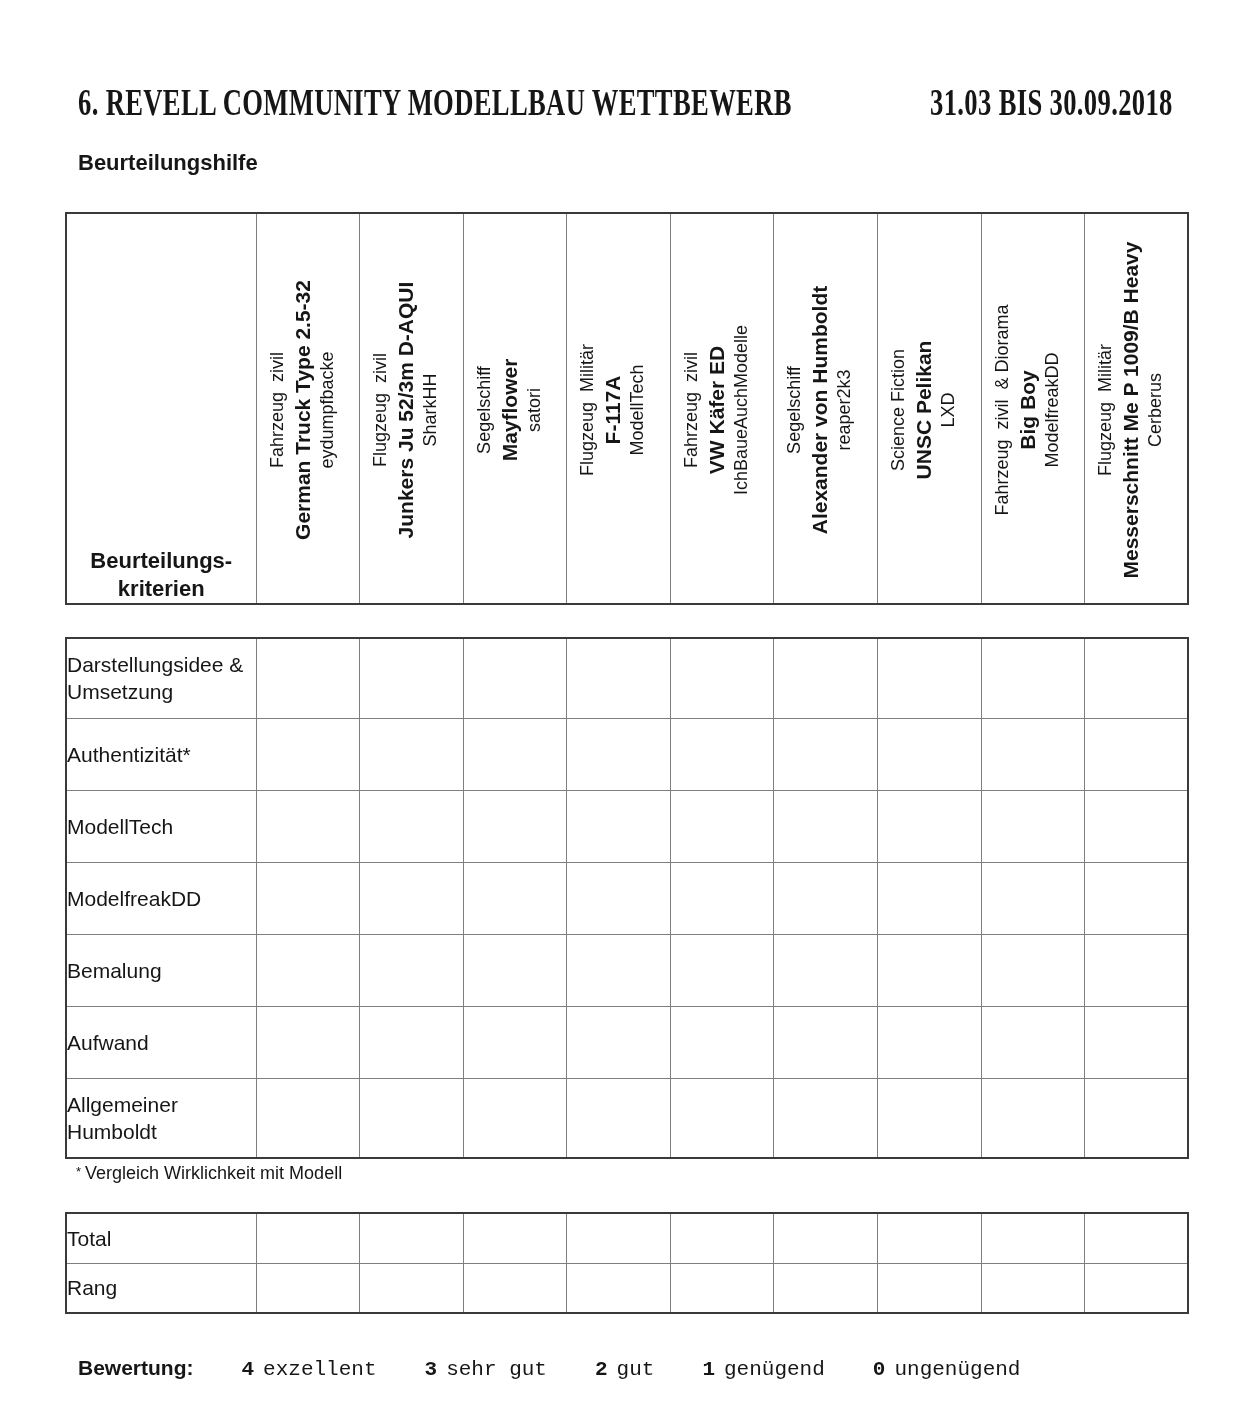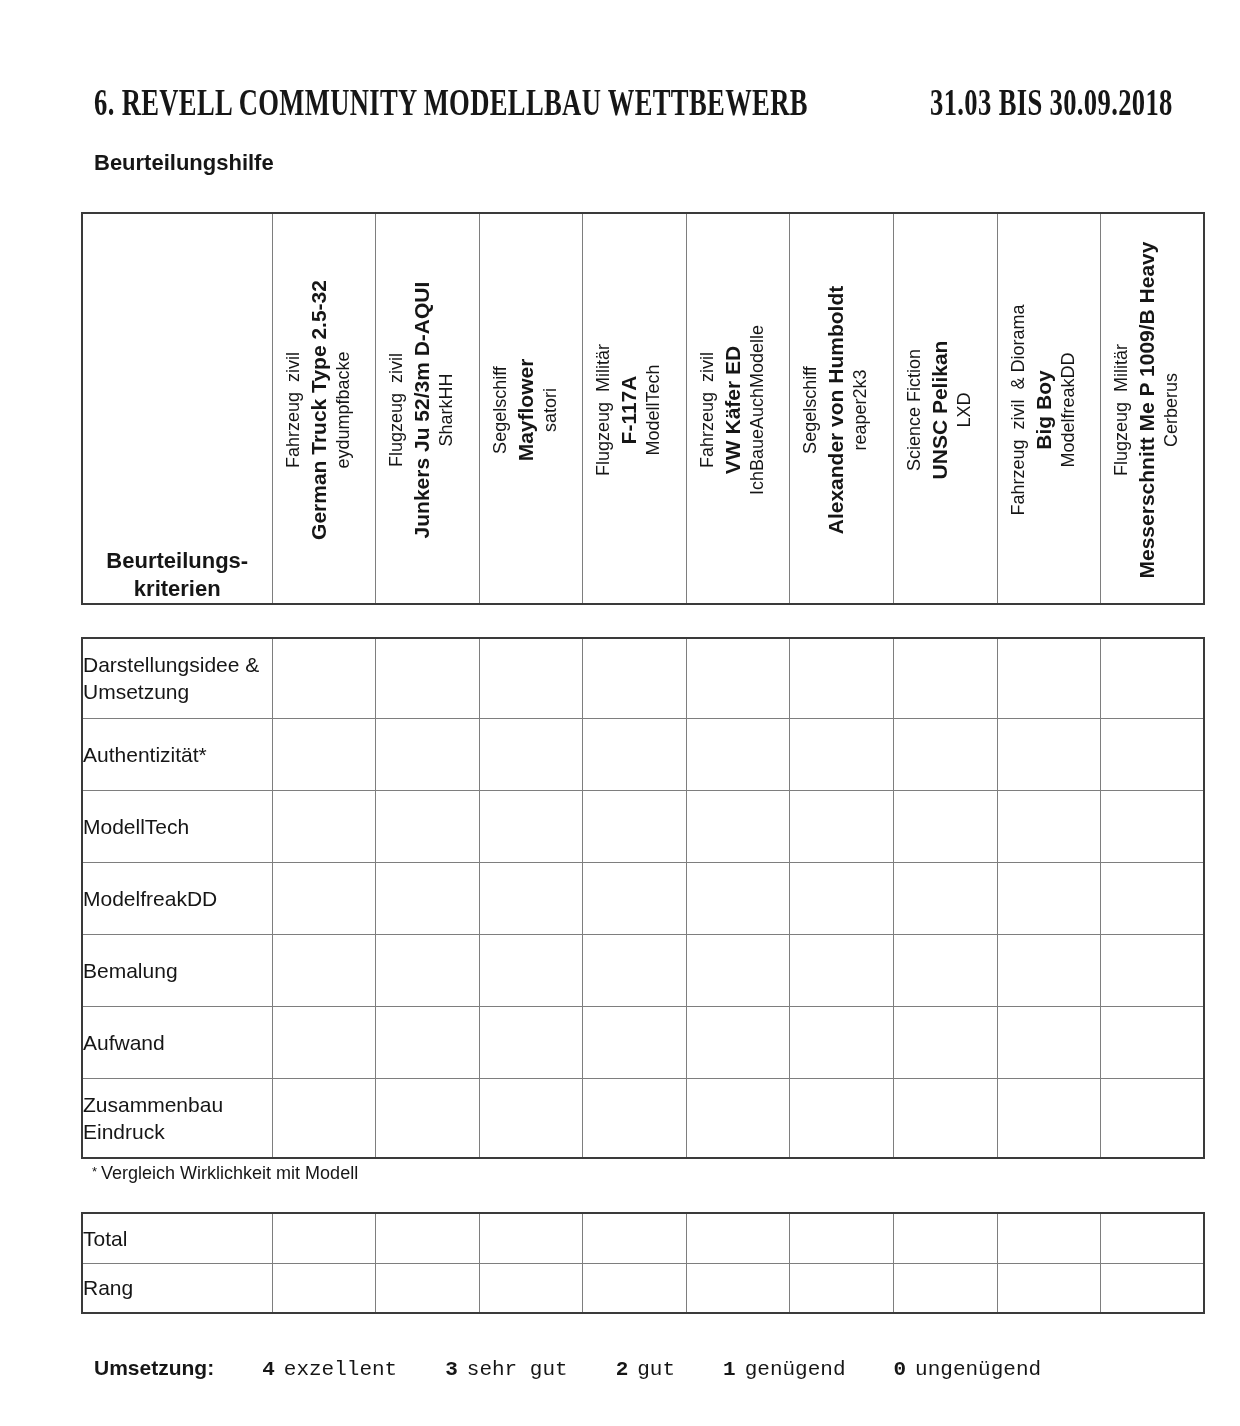--- a/index.html
+++ b/index.html
@@ -4,21 +4,21 @@
 <style>
   html, body { margin: 0; padding: 0; }
   body {
     width: 1240px; height: 1426px;
     background: #ffffff;
     font-family: "Liberation Sans", sans-serif;
     color: #161616;
     position: relative;
     overflow: hidden;
   }
-  .page { position: absolute; inset: 0; margin-left: 16px; }
+  .page { position: absolute; inset: 0; }
 
   
   .titlebar { position: absolute; top: 84px; left: 78px; right: 67px; height: 36px; }
   .doc-title, .doc-dates {
     font-family: "Liberation Serif", serif;
     font-weight: bold;
     font-size: 38px;
     line-height: 36px;
     white-space: nowrap;
     letter-spacing: 0.5px;
@@ -294,21 +294,21 @@
           <td></td>
           <td></td>
           <td></td>
           <td></td>
           <td></td>
           <td></td>
           <td></td>
           <td></td>
     </tr>
     <tr>
-      <td class="row-label">Zusammenbau Eindruck</td>
+      <td class="row-label">Allgemeiner Humboldt</td>
       <td></td>
           <td></td>
           <td></td>
           <td></td>
           <td></td>
           <td></td>
           <td></td>
           <td></td>
           <td></td>
     </tr>
@@ -354,21 +354,21 @@
           <td></td>
           <td></td>
           <td></td>
           <td></td>
           <td></td>
     </tr>
   </tbody>
     </table>
 
   <div class="legend">
-    <span class="legend-label">Umsetzung:</span>
+    <span class="legend-label">Bewertung:</span>
     <span class="legend-item">
       <span class="score">4</span><span>exzellent</span>
     </span>
     <span class="legend-item">
       <span class="score">3</span><span>sehr gut</span>
     </span>
     <span class="legend-item">
       <span class="score">2</span><span>gut</span>
     </span>
     <span class="legend-item">

